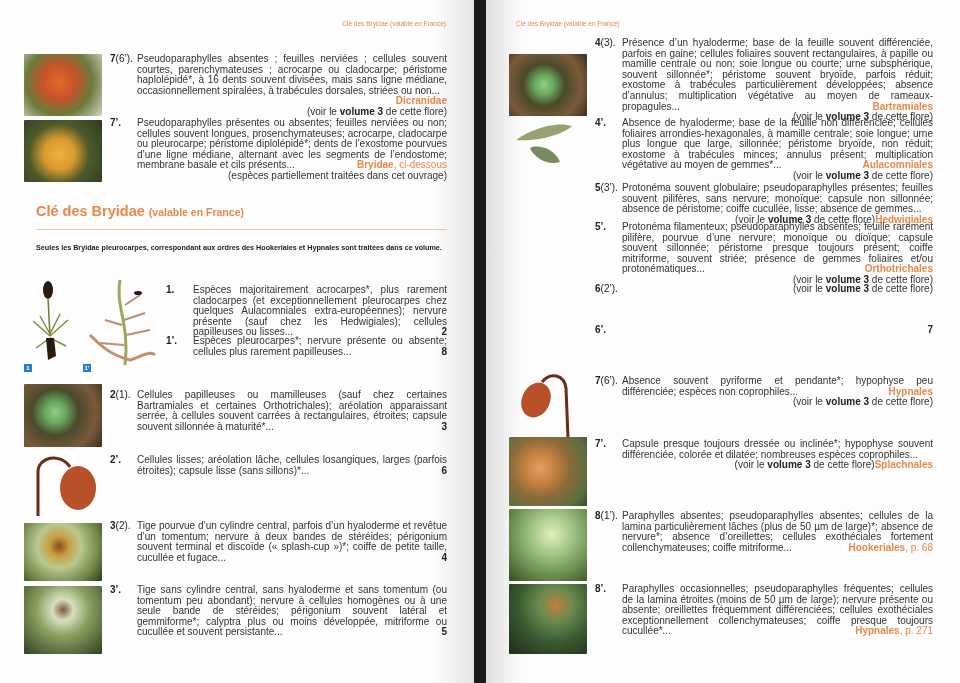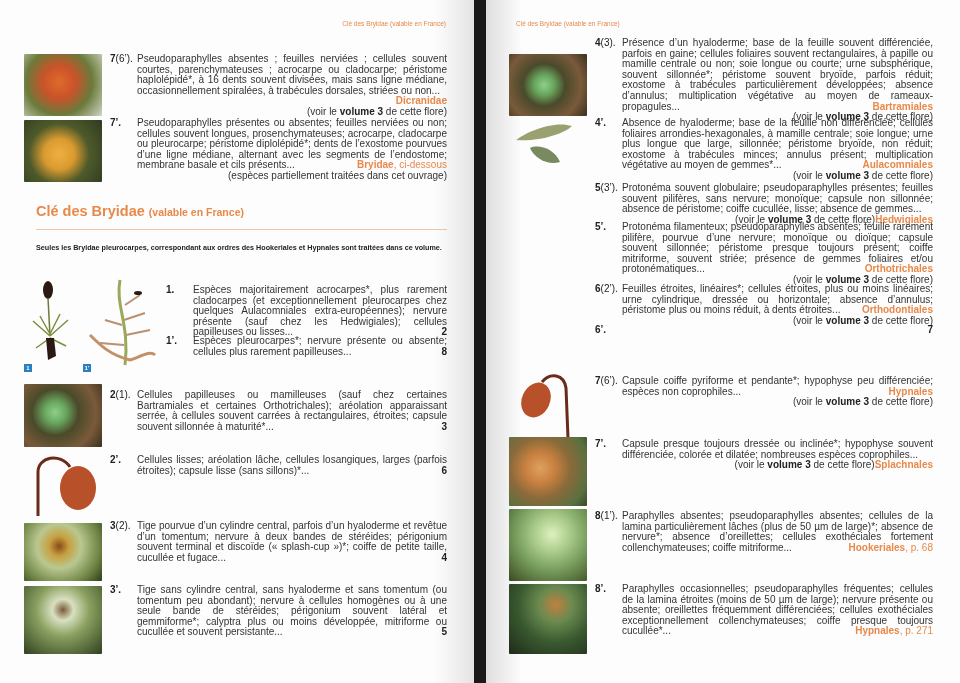--- a/index.html
+++ b/index.html
@@ -140,36 +140,35 @@
   </div>
 
   <div class="couplet" style="left:109px;top:222px;width:338px;">
     <span class="num">5’.</span>
     <div class="txt"><span>Protonéma filamenteux; pseudoparaphylles absentes; feuille rarement pilifère, pourvue d’une nervure; monoïque ou dioïque; capsule souvent sillonnée; péristome presque toujours présent; coiffe mitriforme, souvent striée; présence de gemmes foliaires et/ou protonématiques...</span><span style="float:right" class="taxon">Orthotrichales</span></div>
     <div class="res see"><span>(voir le </span><b>volume 3</b><span> de cette flore)</span></div>
   </div>
 
   <div class="couplet" style="left:109px;top:284px;width:338px;">
     <span class="num"><span>6</span><span class="ref">(2’).</span></span>
-    <div class="txt"><span>Feuilles étroites, linéaires*; cellules étroites, plus ou moins linéaires; urne cylindrique, dressée ou horizontale; absence d’annulus; péristome plus ou moins réduit, à dents étroites...</span><span style="float:right" class="taxon">Orthodontiales</span></div>
     <div class="res see"><span>(voir le </span><b>volume 3</b><span> de cette flore)</span></div>
   </div>
 
   <div class="couplet" style="left:109px;top:325px;width:338px;">
     <span class="num">6’.</span>
     <div class="txt"><span class="lead">7</span></div>
   </div>
 
   <svg class="photo" style="left:30px;top:368px;" width="60" height="70" viewBox="0 0 60 70">
     <path d="M52 70 L50 20 C48 6, 34 4, 26 14" stroke="#6b2a1a" stroke-width="3" fill="none"></path>
     <ellipse cx="20" cy="32" rx="14" ry="18" fill="#b8502a" transform="rotate(25 20 32)"></ellipse>
   </svg>
   <div class="couplet" style="left:109px;top:376px;width:338px;">
     <span class="num"><span>7</span><span class="ref">(6’).</span></span>
-    <div class="txt"><span>Capsule coiffe pyriforme et pendante*; hypophyse peu différenciée; espèces non coprophiles...</span><span style="float:right" class="taxon">Hypnales</span></div>
+    <div class="txt"><span>Absence souvent pyriforme et pendante*; hypophyse peu différenciée; espèces non coprophiles...</span><span style="float:right" class="taxon">Hypnales</span></div>
     <div class="res see"><span>(voir le </span><b>volume 3</b><span> de cette flore)</span></div>
   </div>
 
   <div class="photo" style="left:23px;top:437px;width:78px;height:69px;background:radial-gradient(circle at 40% 45%, #e0a060 0%, #c88040 25%, #8a6a3a 50%, #5a7040 80%, #3a4a2a 100%);"></div>
   <div class="couplet" style="left:109px;top:439px;width:338px;">
     <span class="num">7’.</span>
     <div class="txt"><span>Capsule presque toujours dressée ou inclinée*; hypophyse souvent différenciée, colorée et dilatée; nombreuses espèces coprophiles...</span><span style="float:right" class="taxon">Splachnales</span></div>
     <div class="res see"><span>(voir le </span><b>volume 3</b><span> de cette flore)</span></div>
   </div>
 

